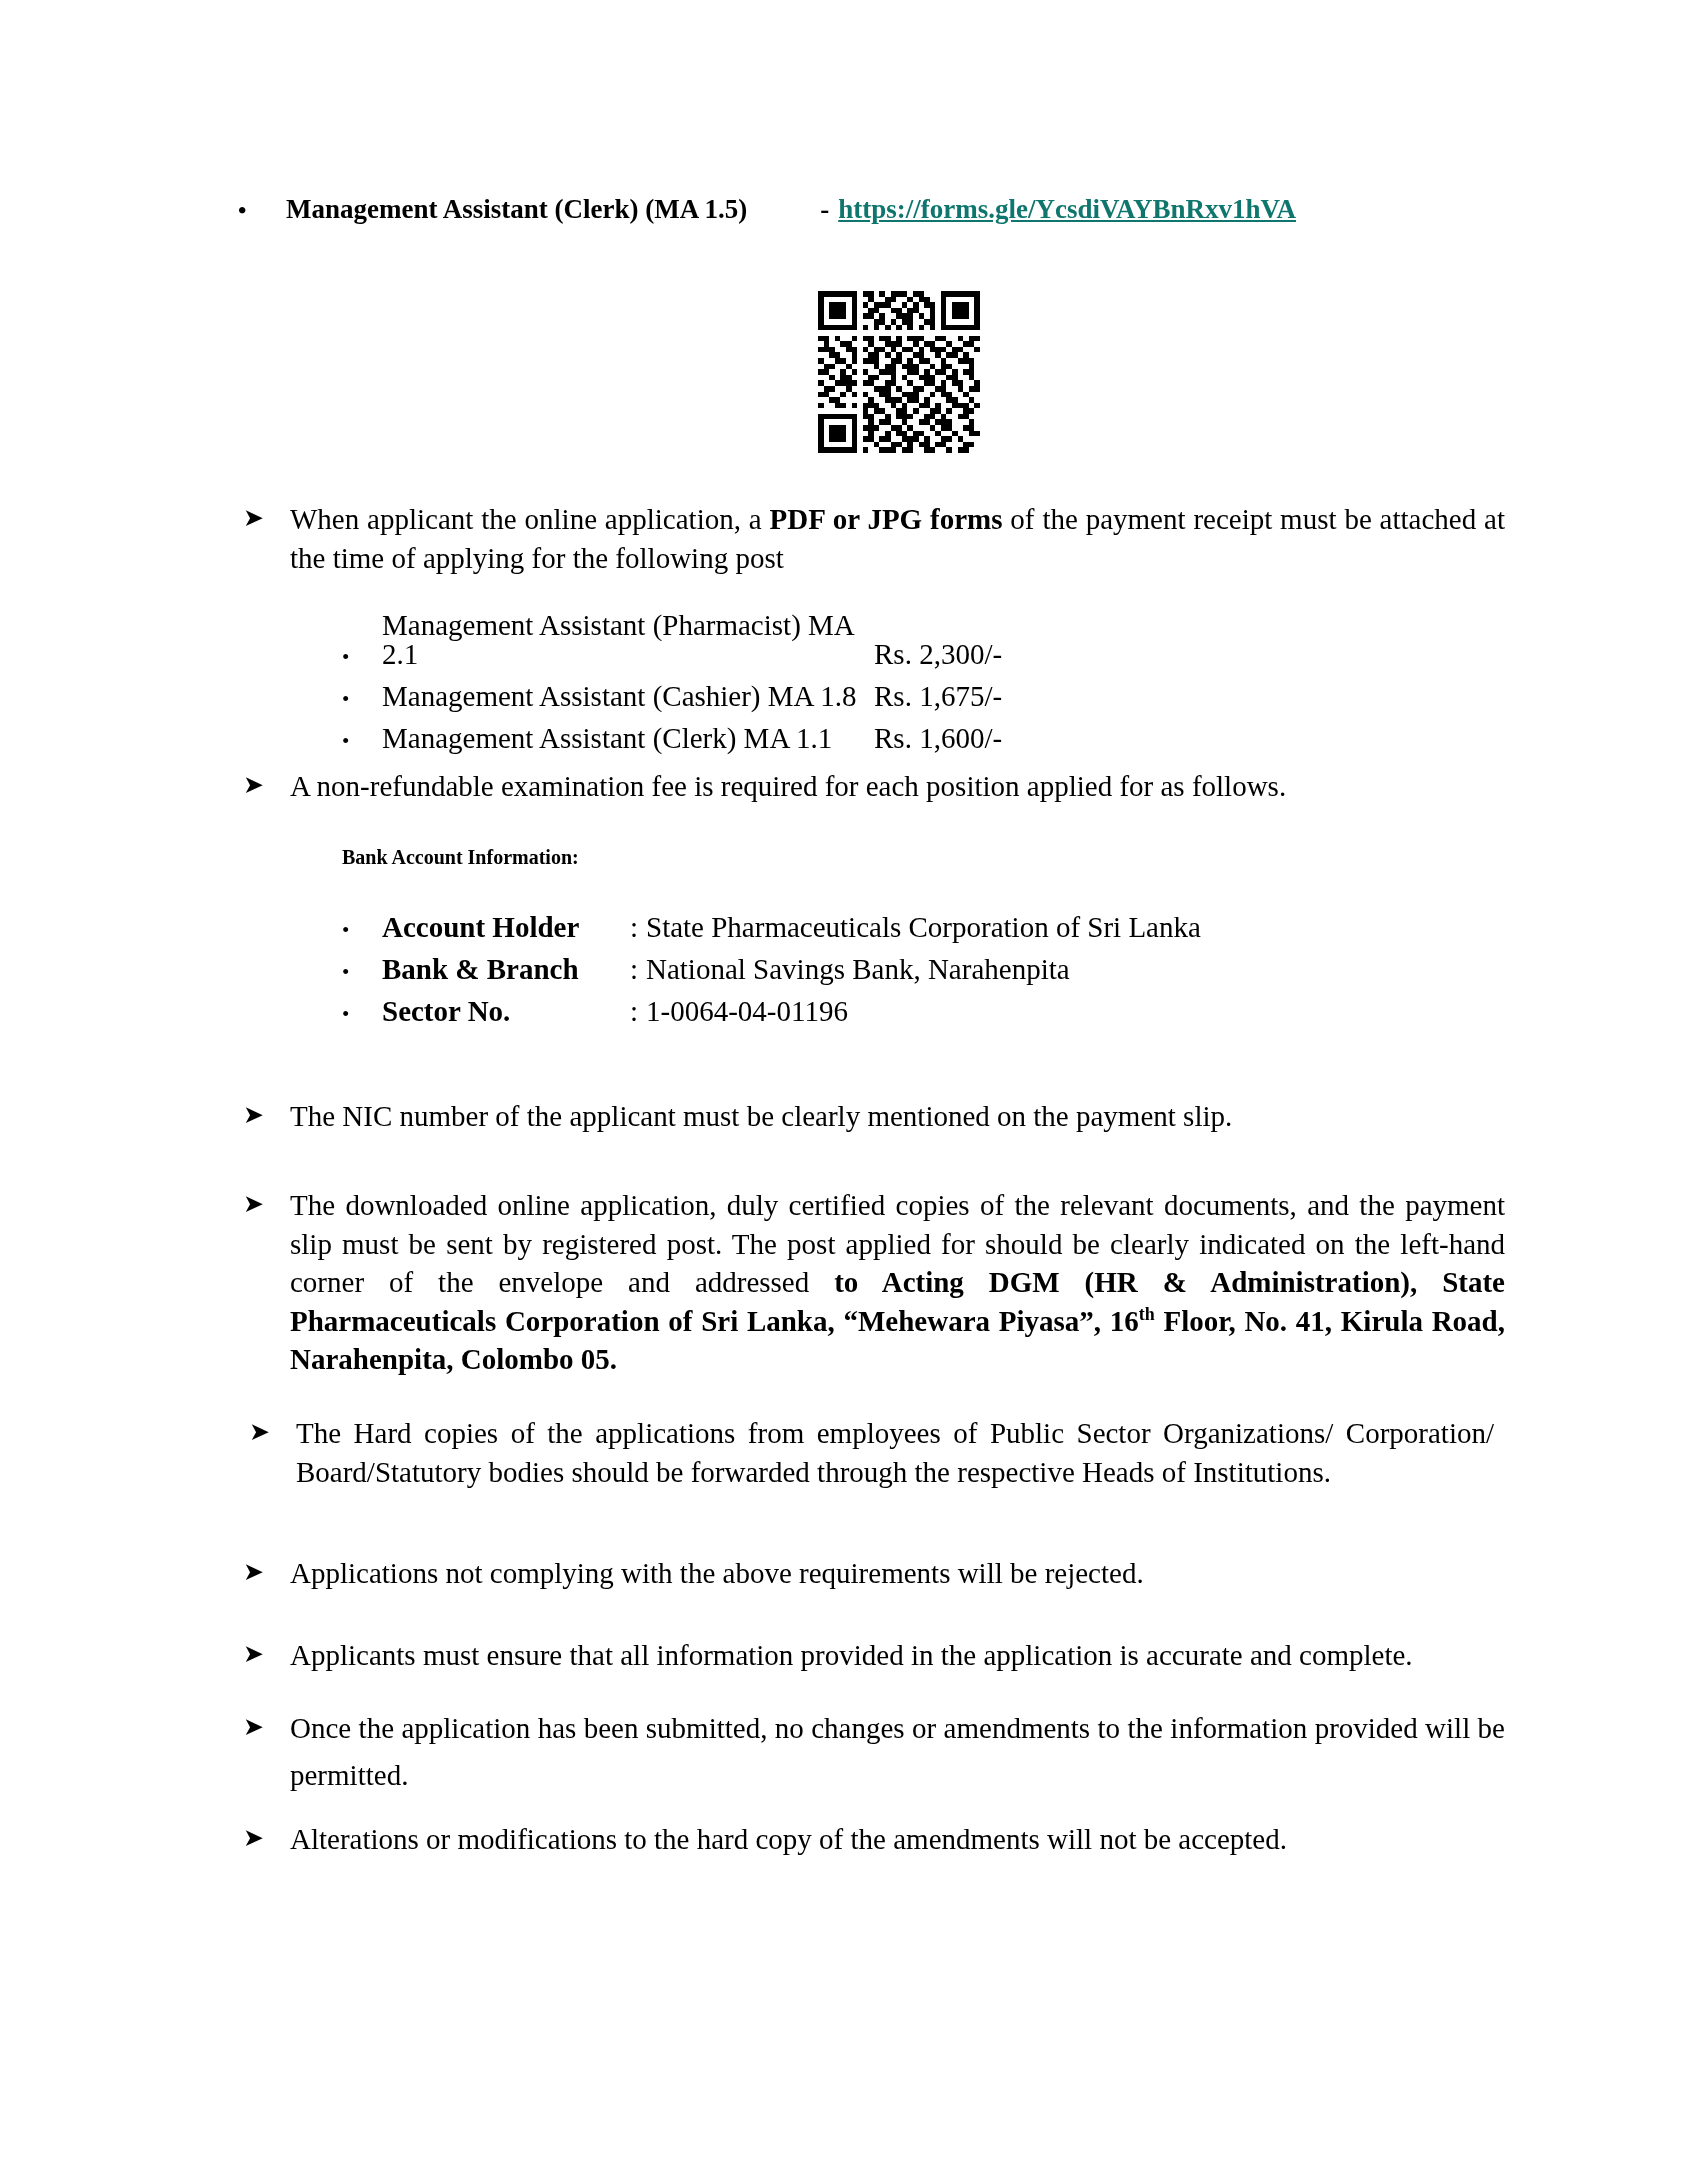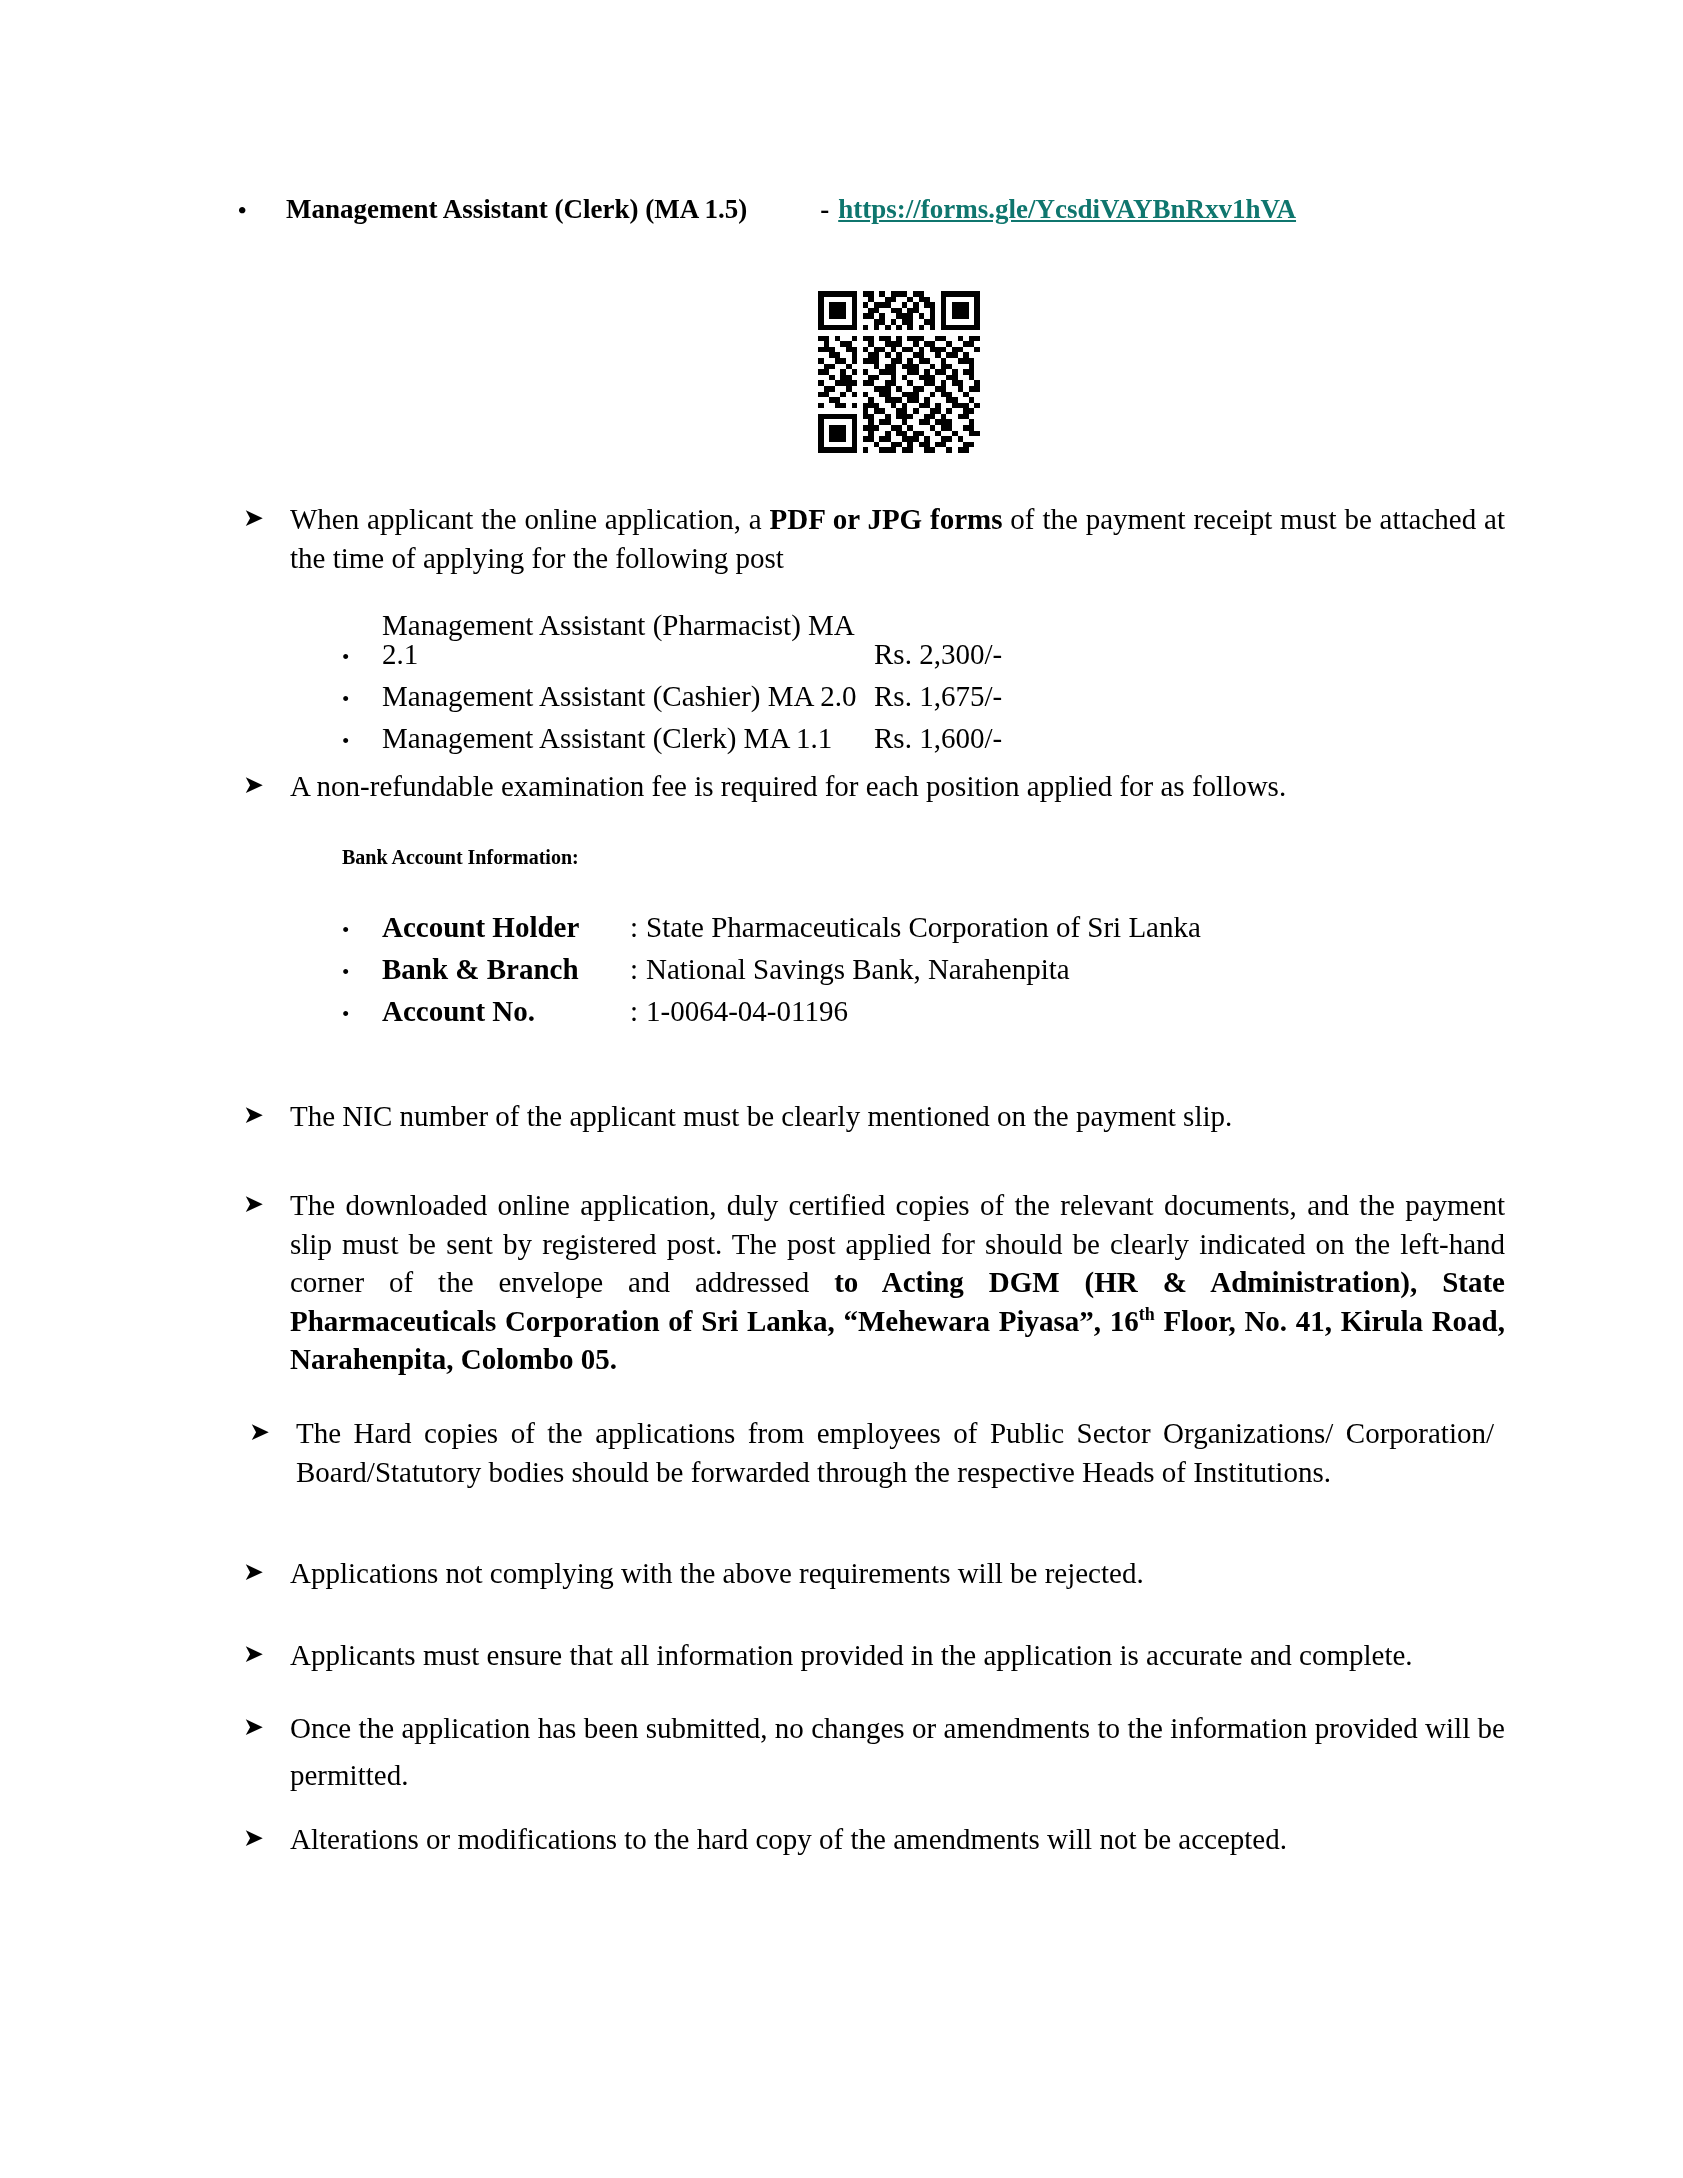--- a/index.html
+++ b/index.html
@@ -355,21 +355,21 @@
     <span class="body"><span>When applicant the online application, a </span><span class="b">PDF or JPG forms</span><span> of the payment receipt must be attached at the time of applying for the following post</span></span>
   </div>
 
   <div class="disc-list" style="left:342px; top:611px; width:1089px;">
     <div class="row">
       <span class="disc">•</span>
       <span><span class="fee-label">Management Assistant (Pharmacist) MA 2.1</span><span>Rs. 2,300/-</span></span>
     </div>
     <div class="row">
       <span class="disc">•</span>
-      <span><span class="fee-label">Management Assistant (Cashier) MA 2.0</span><span>Rs. 1,675/-</span></span>
+      <span><span class="fee-label">Management Assistant (Cashier) MA 1.8</span><span>Rs. 1,675/-</span></span>
     </div>
     <div class="row">
       <span class="disc">•</span>
       <span><span class="fee-label">Management Assistant (Clerk) MA 1.1</span><span>Rs. 1,600/-</span></span>
     </div>
   </div>
 
   <div class="arrow-item" style="left:243px; top:767px; width:1262px;">
     <span class="marker">➤</span>
     <span class="body">A non-refundable examination fee is required for each position applied for as follows.</span>
@@ -381,21 +381,21 @@
     <div class="row">
       <span class="disc">•</span>
       <span><span class="acct-label">Account Holder</span><span class="colon">:</span><span>State Pharmaceuticals Corporation of Sri Lanka</span></span>
     </div>
     <div class="row">
       <span class="disc">•</span>
       <span><span class="acct-label">Bank &amp; Branch</span><span class="colon">:</span><span>National Savings Bank,  Narahenpita</span></span>
     </div>
     <div class="row">
       <span class="disc">•</span>
-      <span><span class="acct-label">Account No.</span><span class="colon">:</span><span>1-0064-04-01196</span></span>
+      <span><span class="acct-label">Sector No.</span><span class="colon">:</span><span>1-0064-04-01196</span></span>
     </div>
   </div>
 
   <div class="arrow-item" style="left:243px; top:1097px; width:1262px;">
     <span class="marker">➤</span>
     <span class="body">The NIC number of the applicant must be clearly mentioned on the payment slip.</span>
   </div>
 
   <div class="arrow-item just" style="left:243px; top:1186px; width:1262px;">
     <span class="marker">➤</span>

